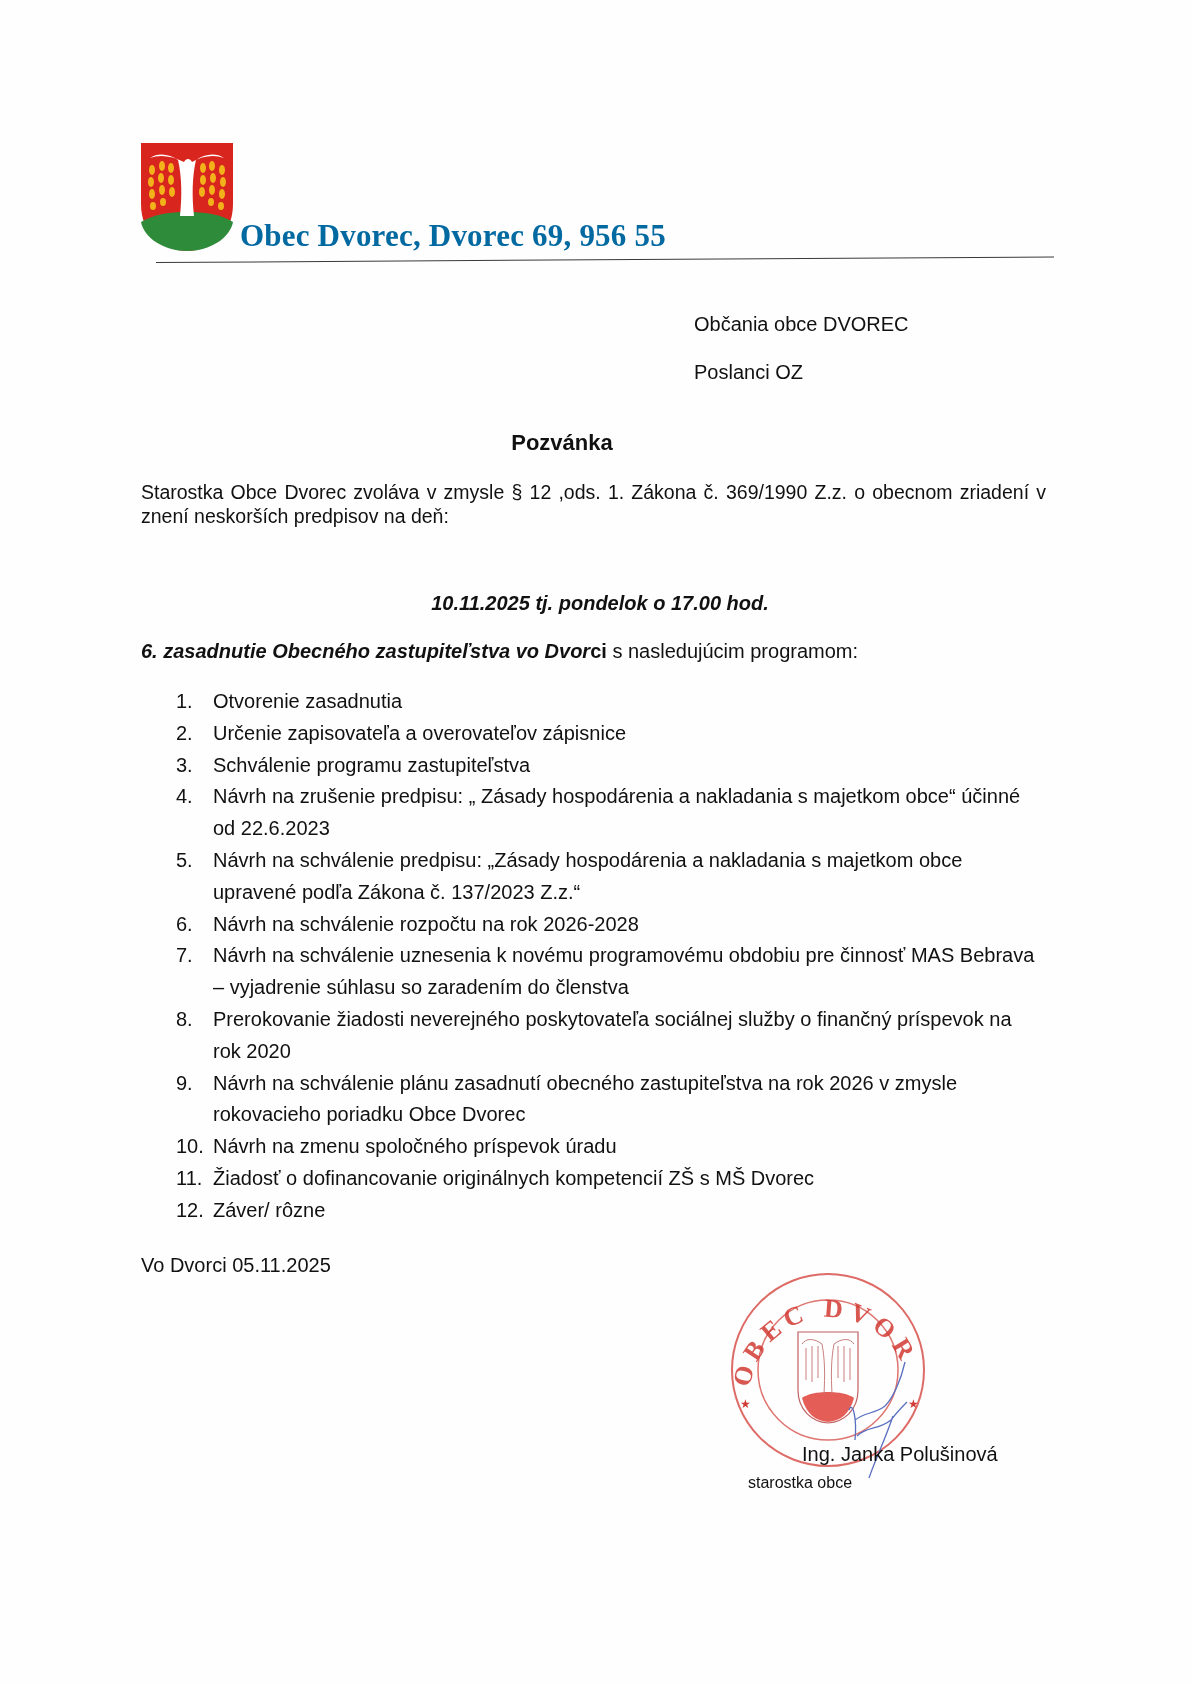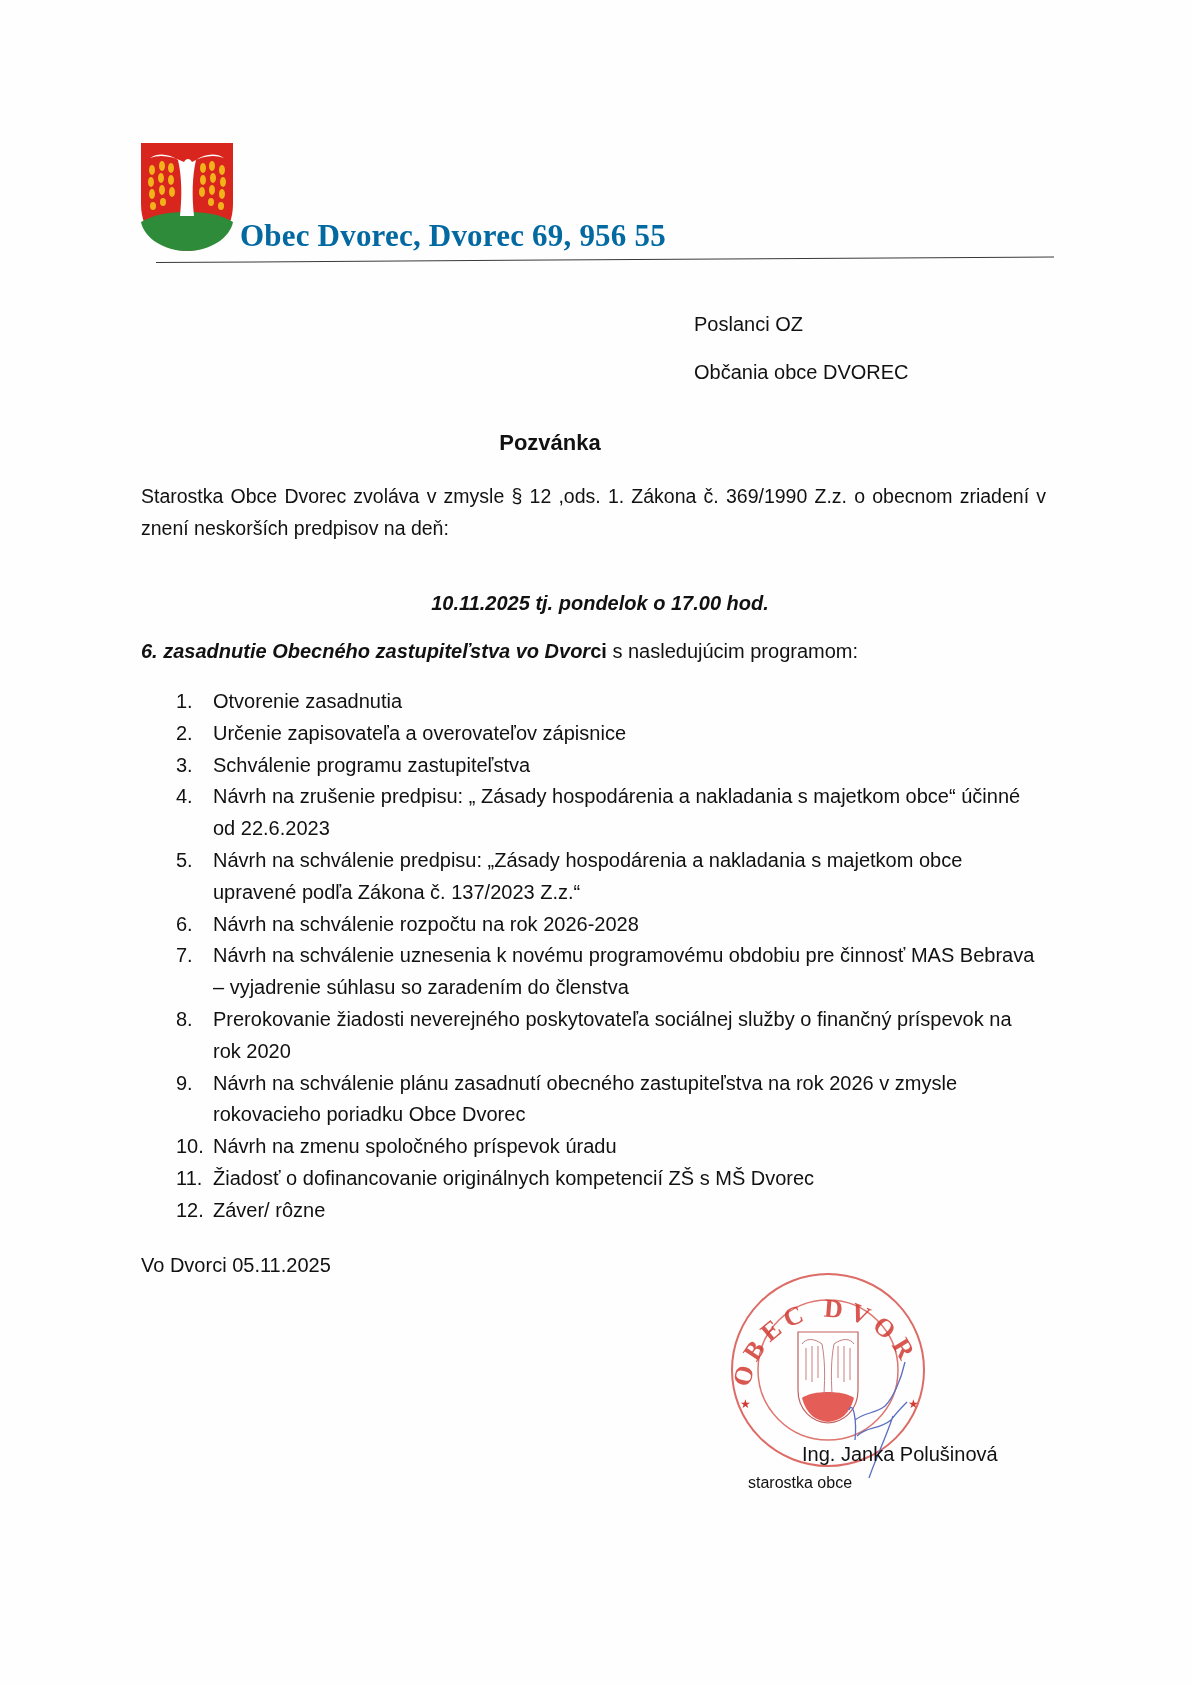--- a/index.html
+++ b/index.html
@@ -6,23 +6,23 @@
   body { width: 1192px; height: 1684px; position: relative; overflow: hidden; color: #111; font-family: "Liberation Sans", sans-serif; }
   .page { position: absolute; left: 0; top: 0; width: 1192px; height: 1684px; background: #fefefe; }
 
   .crest { position: absolute; left: 140px; top: 142px; width: 94px; height: 110px; }
   .org-title { position: absolute; left: 240px; top: 218px; font-family: "Liberation Serif", serif; font-weight: bold; font-size: 31px; letter-spacing: 0.2px; color: #0369a1; white-space: nowrap; }
   .header-rule { position: absolute; left: 156px; top: 262px; width: 898px; height: 0; border-top: 1.6px solid #3a3a3a; transform: rotate(-0.35deg); transform-origin: left center; }
 
   .recipients { position: absolute; left: 694px; top: 300px; font-size: 20px; line-height: 48px; }
   .recipients div { white-space: nowrap; }
 
-  .doc-heading { position: absolute; left: 0; width: 1100px; top: 430px; text-align: center; font-weight: bold; font-size: 22px; }
+  .doc-heading { position: absolute; left: 0; width: 1100px; top: 430px; text-align: center; font-weight: bold; font-size: 22px; padding-left: 12px; }
 
-  .intro { position: absolute; left: 141px; top: 480px; width: 905px; font-size: 19.5px; line-height: 32px; text-align: justify; }
+  .intro { position: absolute; left: 141px; top: 480px; width: 905px; font-size: 19.5px; line-height: 24px; text-align: justify; }
 
   .meeting-date { position: absolute; left: 0; width: 1192px; top: 592px; text-align: center; font-weight: bold; font-style: italic; font-size: 20px; }
   .meeting-date span { position: relative; left: 4px; }
 
   .session-line { position: absolute; left: 141px; top: 640px; font-size: 20px; white-space: nowrap; }
   .session-line .bi { font-weight: bold; font-style: italic; }
   .session-line .b { font-weight: bold; }
 
   .agenda { position: absolute; left: 176px; top: 686px; width: 860px; margin: 0; padding: 0; list-style: none; font-size: 20px; line-height: 31.8px; }
   .agenda li { display: flex; }
@@ -68,22 +68,22 @@
       <ellipse cx="63" cy="26" rx="3" ry="5"></ellipse>
         <ellipse cx="63" cy="38" rx="3" ry="5"></ellipse>
         <ellipse cx="62" cy="50" rx="3" ry="5"></ellipse>
     </g>
   </svg>
 
   <div class="org-title">Obec Dvorec, Dvorec 69, 956 55</div>
   <div class="header-rule"></div>
 
   <div class="recipients">
+    <div>Občania obce DVOREC</div>
     <div>Poslanci OZ</div>
-    <div>Občania obce DVOREC</div>
   </div>
 
   <div class="doc-heading">Pozvánka</div>
 
   <div class="intro">Starostka Obce Dvorec zvoláva v zmysle § 12 ,ods. 1. Zákona č. 369/1990 Z.z. o obecnom zriadení v znení neskorších predpisov na deň:</div>
 
   <div class="meeting-date"><span>10.11.2025 tj. pondelok o 17.00 hod.</span></div>
 
   <div class="session-line"><span class="bi">6. zasadnutie Obecného zastupiteľstva vo Dvor</span><span class="b">ci</span><span> s nasledujúcim programom:</span></div>
 

